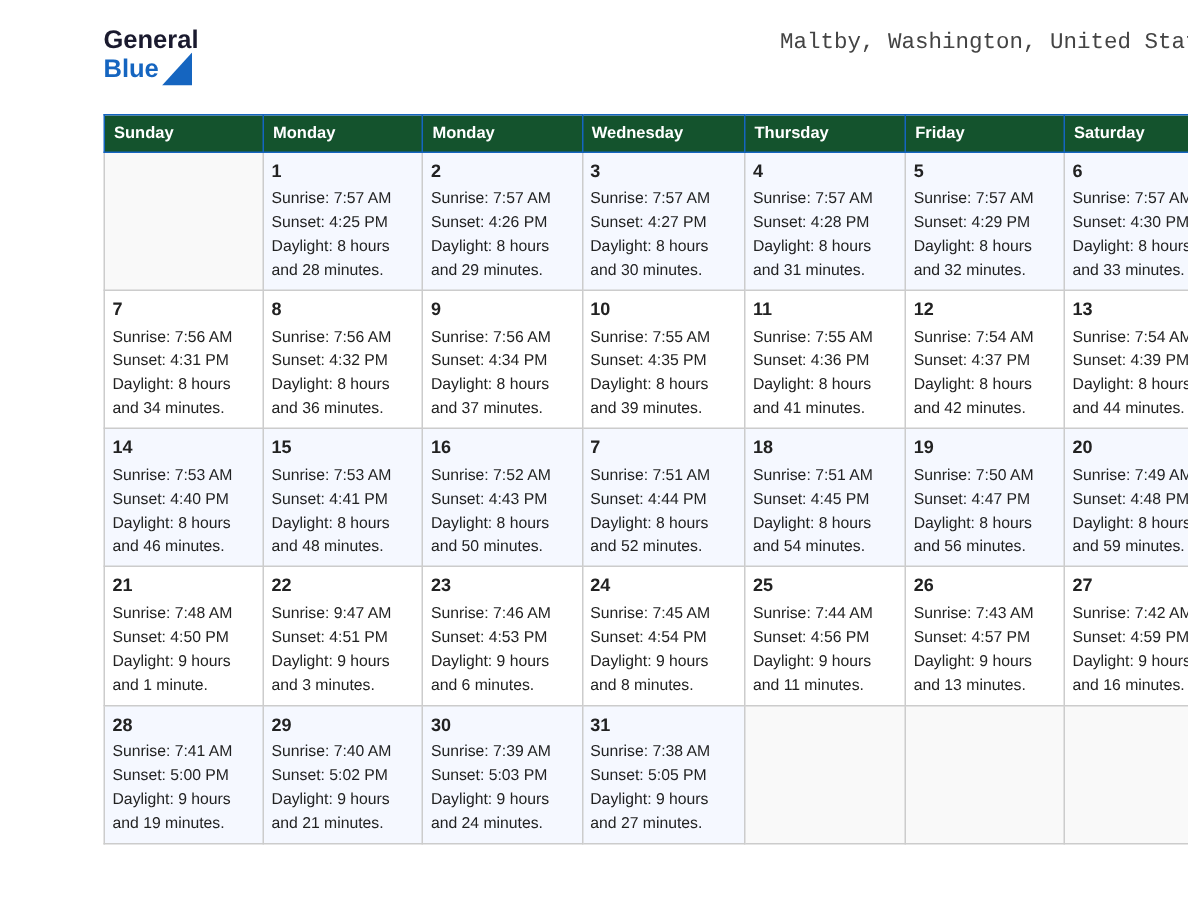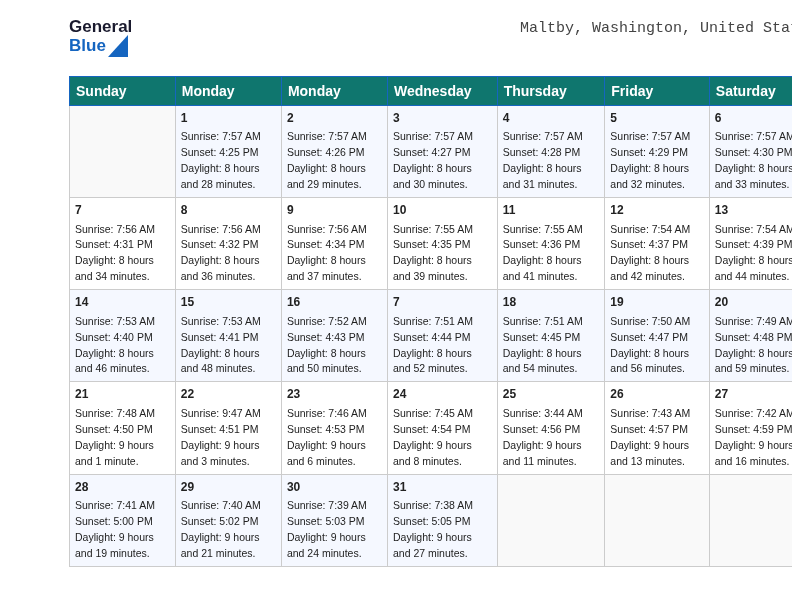--- a/index.html
+++ b/index.html
@@ -38,25 +38,25 @@
       color: #444;
       margin-top: 2px;
       font-family: Liberation Mono, monospace;
     }
     .calendar-table {
       width: 100%;
       border-collapse: collapse;
       font-size: 11px;
     }
     .calendar-table thead th {
-      background-color: #0f766e;
+      background-color: #14532d;
       color: #fff;
       text-align: left;
       padding: 6px 6px;
-      font-size: 14px;
+      font-size: 11px;
       font-weight: bold;
       border: 1px solid #1565c0;
     }
     .calendar-table tbody td {
       border: 1px solid #ccc;
       vertical-align: top;
       padding: 4px 5px;
       height: 88px;
       width: 113px;
       background: #fff;
@@ -144,21 +144,21 @@
           <td><span class="day-number">7</span><span class="day-info">Sunrise: 7:51 AM</span><br><span class="day-info">Sunset: 4:44 PM</span><br><span class="day-info">Daylight: 8 hours and 52 minutes.</span></td>
           <td><span class="day-number">18</span><span class="day-info">Sunrise: 7:51 AM</span><br><span class="day-info">Sunset: 4:45 PM</span><br><span class="day-info">Daylight: 8 hours and 54 minutes.</span></td>
           <td><span class="day-number">19</span><span class="day-info">Sunrise: 7:50 AM</span><br><span class="day-info">Sunset: 4:47 PM</span><br><span class="day-info">Daylight: 8 hours and 56 minutes.</span></td>
           <td><span class="day-number">20</span><span class="day-info">Sunrise: 7:49 AM</span><br><span class="day-info">Sunset: 4:48 PM</span><br><span class="day-info">Daylight: 8 hours and 59 minutes.</span></td>
         </tr>
         <tr>
           <td><span class="day-number">21</span><span class="day-info">Sunrise: 7:48 AM</span><br><span class="day-info">Sunset: 4:50 PM</span><br><span class="day-info">Daylight: 9 hours and 1 minute.</span></td>
           <td><span class="day-number">22</span><span class="day-info">Sunrise: 9:47 AM</span><br><span class="day-info">Sunset: 4:51 PM</span><br><span class="day-info">Daylight: 9 hours and 3 minutes.</span></td>
           <td><span class="day-number">23</span><span class="day-info">Sunrise: 7:46 AM</span><br><span class="day-info">Sunset: 4:53 PM</span><br><span class="day-info">Daylight: 9 hours and 6 minutes.</span></td>
           <td><span class="day-number">24</span><span class="day-info">Sunrise: 7:45 AM</span><br><span class="day-info">Sunset: 4:54 PM</span><br><span class="day-info">Daylight: 9 hours and 8 minutes.</span></td>
-          <td><span class="day-number">25</span><span class="day-info">Sunrise: 3:44 AM</span><br><span class="day-info">Sunset: 4:56 PM</span><br><span class="day-info">Daylight: 9 hours and 11 minutes.</span></td>
+          <td><span class="day-number">25</span><span class="day-info">Sunrise: 7:44 AM</span><br><span class="day-info">Sunset: 4:56 PM</span><br><span class="day-info">Daylight: 9 hours and 11 minutes.</span></td>
           <td><span class="day-number">26</span><span class="day-info">Sunrise: 7:43 AM</span><br><span class="day-info">Sunset: 4:57 PM</span><br><span class="day-info">Daylight: 9 hours and 13 minutes.</span></td>
           <td><span class="day-number">27</span><span class="day-info">Sunrise: 7:42 AM</span><br><span class="day-info">Sunset: 4:59 PM</span><br><span class="day-info">Daylight: 9 hours and 16 minutes.</span></td>
         </tr>
         <tr>
           <td><span class="day-number">28</span><span class="day-info">Sunrise: 7:41 AM</span><br><span class="day-info">Sunset: 5:00 PM</span><br><span class="day-info">Daylight: 9 hours and 19 minutes.</span></td>
           <td><span class="day-number">29</span><span class="day-info">Sunrise: 7:40 AM</span><br><span class="day-info">Sunset: 5:02 PM</span><br><span class="day-info">Daylight: 9 hours and 21 minutes.</span></td>
           <td><span class="day-number">30</span><span class="day-info">Sunrise: 7:39 AM</span><br><span class="day-info">Sunset: 5:03 PM</span><br><span class="day-info">Daylight: 9 hours and 24 minutes.</span></td>
           <td><span class="day-number">31</span><span class="day-info">Sunrise: 7:38 AM</span><br><span class="day-info">Sunset: 5:05 PM</span><br><span class="day-info">Daylight: 9 hours and 27 minutes.</span></td>
           <td class="empty-cell"></td>
           <td class="empty-cell"></td>

